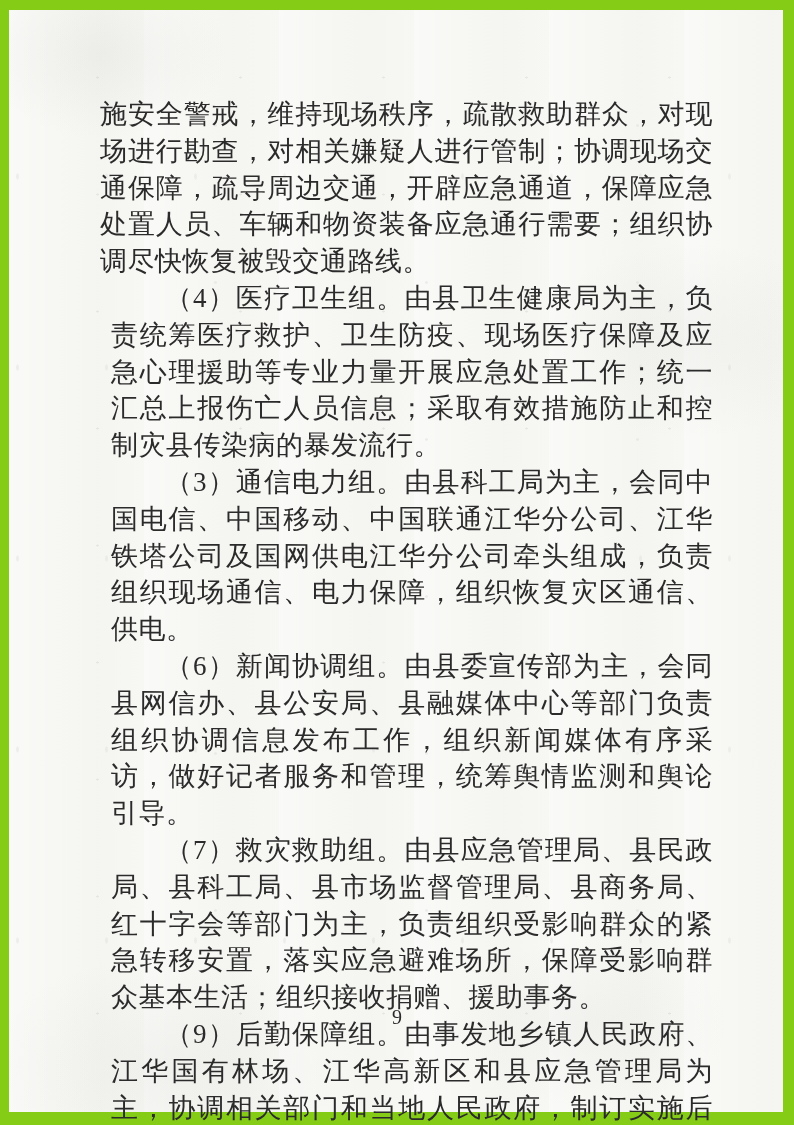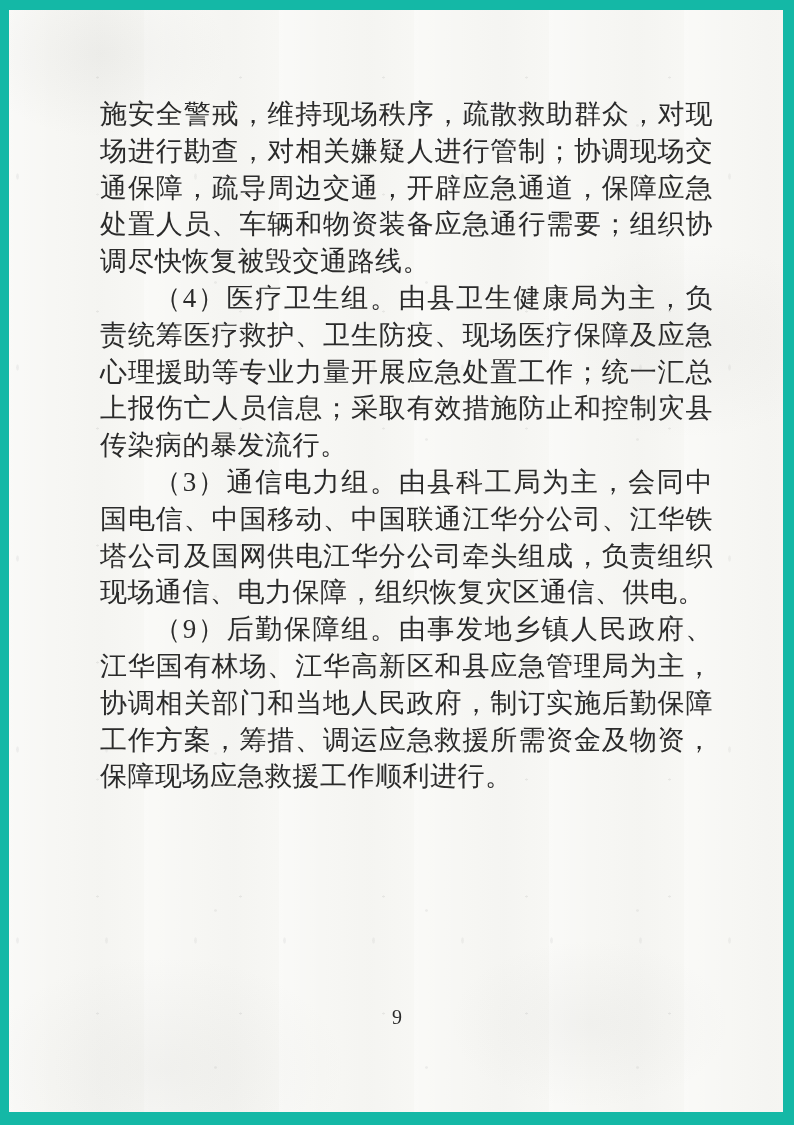--- a/index.html
+++ b/index.html
@@ -4,21 +4,21 @@
 <style>
   html, body {
     margin: 0;
     padding: 0;
     background: #ffffff;
   }
   .page {
     position: relative;
     width: 794px;
     height: 1125px;
-    background: #14b8a6;
+    background: #84cc16;
     overflow: hidden;
     font-family: "Liberation Serif", "DejaVu Serif", serif;
   }
   
   .scan-area {
     position: absolute;
     left: 9px;
     top: 10px;
     right: 11px;
     bottom: 13px;
@@ -54,20 +54,21 @@
     text-align: justify;
     text-justify: inter-character;
     letter-spacing: 0.5px;
   }
   .text-block p {
     margin: 0;
     padding: 0;
   }
   .text-block p.indent {
     text-indent: 2em;
+    margin-left: 11px;
   }
   .page-number {
     position: absolute;
     left: 0;
     top: 1006px;
     width: 100%;
     text-align: center;
     font-size: 20px;
     color: #2b2b2b;
   }
@@ -75,17 +76,19 @@
 </head>
 <body>
 
 <div class="page">
   <div class="scan-area"></div>
 
   <div class="text-block">
     <p>施安全警戒，维持现场秩序，疏散救助群众，对现场进行勘查，对相关嫌疑人进行管制；协调现场交通保障，疏导周边交通，开辟应急通道，保障应急处置人员、车辆和物资装备应急通行需要；组织协调尽快恢复被毁交通路线。</p>
     <p class="indent">（4）医疗卫生组。由县卫生健康局为主，负责统筹医疗救护、卫生防疫、现场医疗保障及应急心理援助等专业力量开展应急处置工作；统一汇总上报伤亡人员信息；采取有效措施防止和控制灾县传染病的暴发流行。</p>
     <p class="indent">（3）通信电力组。由县科工局为主，会同中国电信、中国移动、中国联通江华分公司、江华铁塔公司及国网供电江华分公司牵头组成，负责组织现场通信、电力保障，组织恢复灾区通信、供电。</p>
+    <p class="indent">（6）新闻协调组。由县委宣传部为主，会同县网信办、县公安局、县融媒体中心等部门负责组织协调信息发布工作，组织新闻媒体有序采访，做好记者服务和管理，统筹舆情监测和舆论引导。</p>
+    <p class="indent">（7）救灾救助组。由县应急管理局、县民政局、县科工局、县市场监督管理局、县商务局、红十字会等部门为主，负责组织受影响群众的紧急转移安置，落实应急避难场所，保障受影响群众基本生活；组织接收捐赠、援助事务。</p>
     <p class="indent">（9）后勤保障组。由事发地乡镇人民政府、江华国有林场、江华高新区和县应急管理局为主，协调相关部门和当地人民政府，制订实施后勤保障工作方案，筹措、调运应急救援所需资金及物资，保障现场应急救援工作顺利进行。</p>
   </div>
 
   <div class="page-number">9</div>
 </div>
 
 </body></html>

